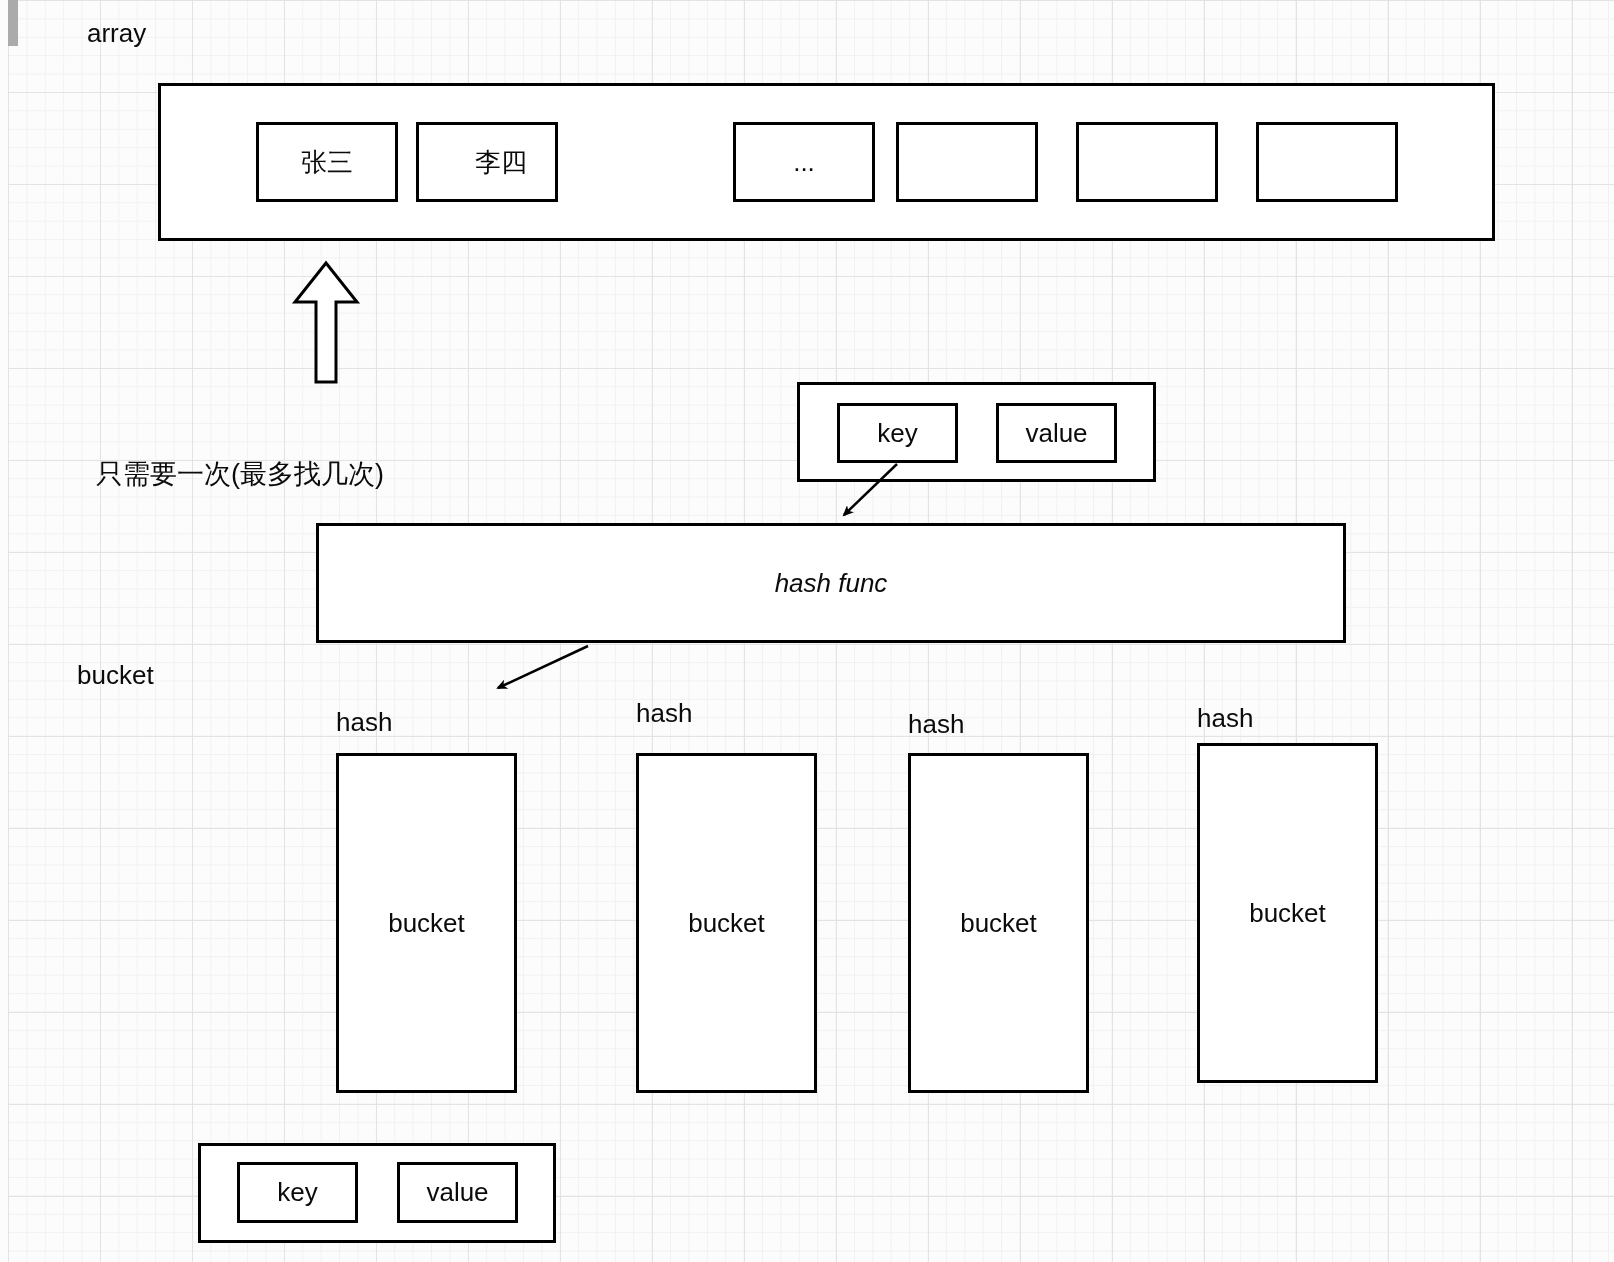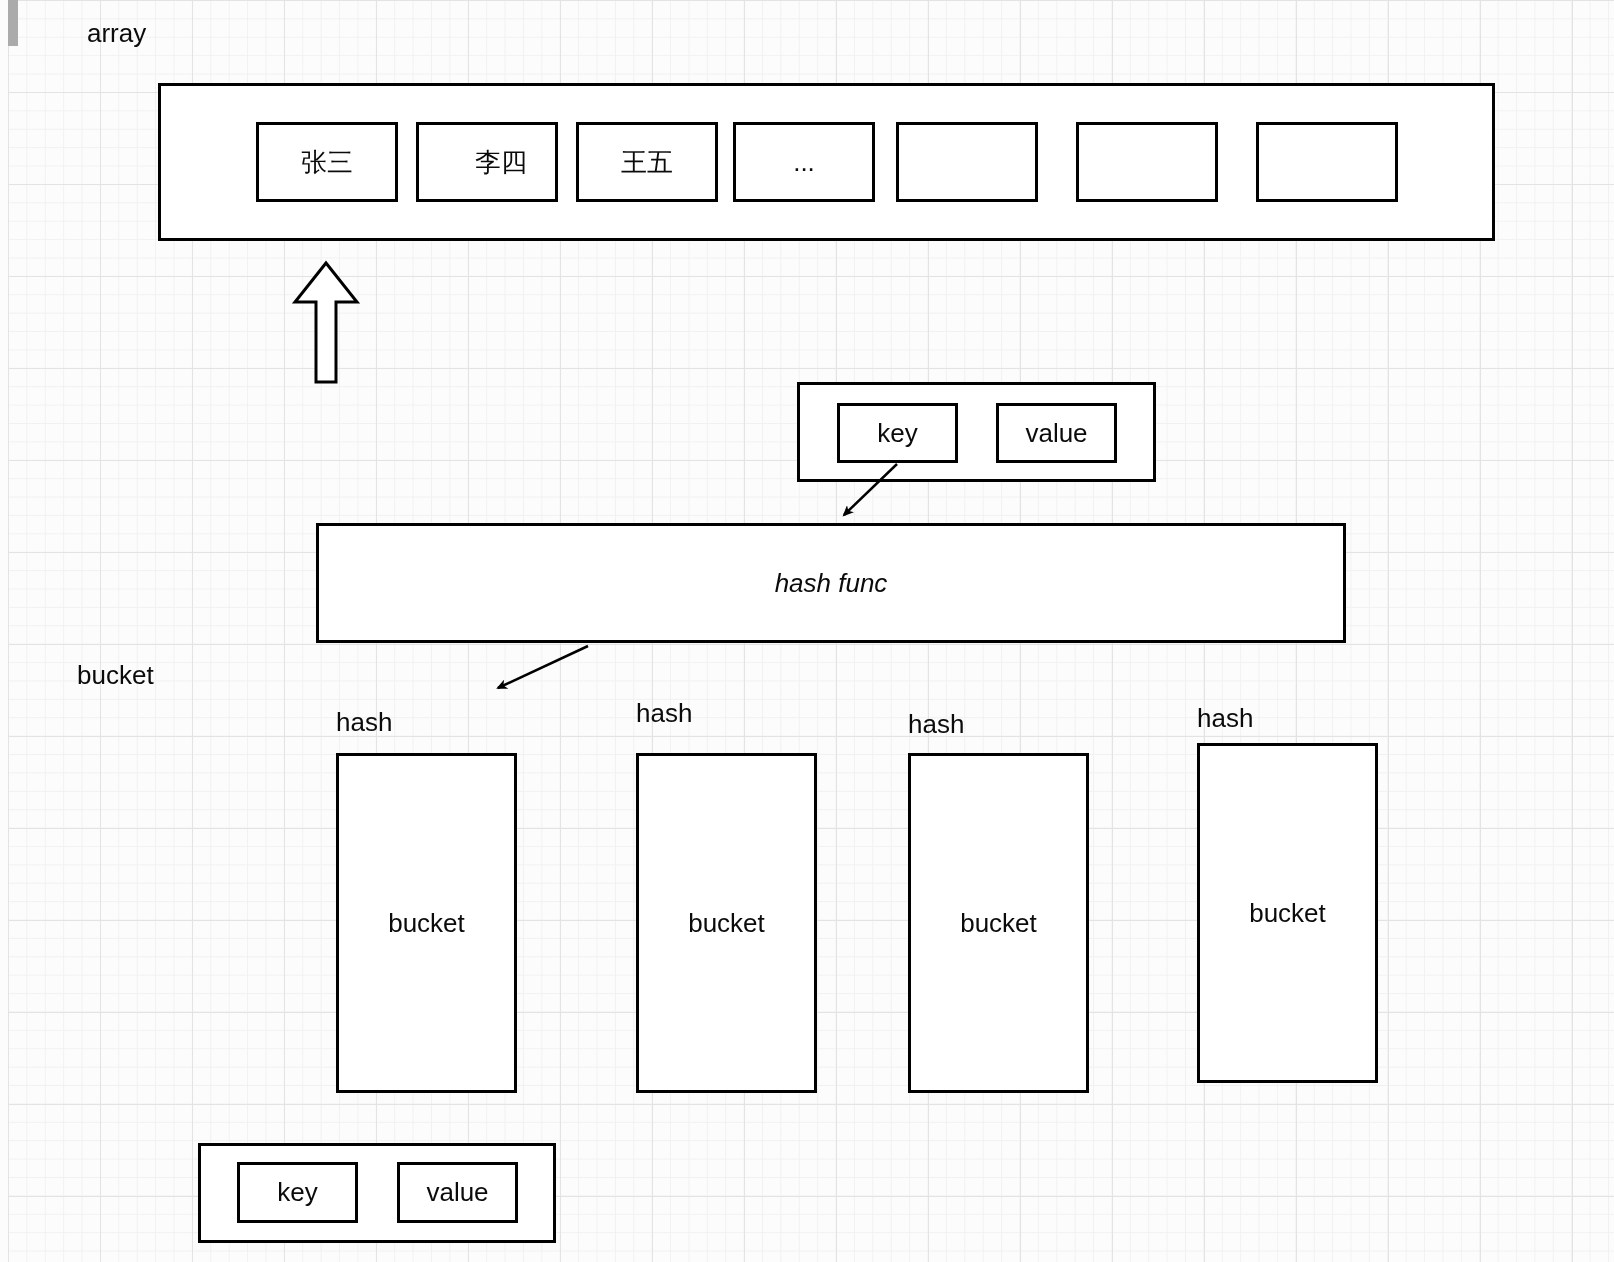--- a/index.html
+++ b/index.html
@@ -62,40 +62,38 @@
   <div class="lbl" style="left:79px; top:19px;">array</div>
 
   <div class="shape" style="left:150px; top:83px; width:1337px; height:158px;"></div>
 
   <div class="shape" style="left:248px; top:122px; width:142px; height:80px;">
     <span class="cell-text">张三</span>
   </div>
   <div class="shape" style="left:408px; top:122px; width:142px; height:80px;padding-left:28px;">
     <span class="cell-text">李四</span>
   </div>
-  <div class="shape" style="left:568px; top:122px; width:142px; height:80px;">
-    <span class="cell-text">王五</span>
-  </div>
   <div class="shape" style="left:725px; top:122px; width:142px; height:80px;">
     <span class="cell-text">...</span>
   </div>
   <div class="shape" style="left:888px; top:122px; width:142px; height:80px;">
     <span class="cell-text"></span>
   </div>
   <div class="shape" style="left:1068px; top:122px; width:142px; height:80px;">
     <span class="cell-text"></span>
   </div>
   <div class="shape" style="left:1248px; top:122px; width:142px; height:80px;">
     <span class="cell-text"></span>
   </div>
 
   <svg class="abs" style="left:283px; top:259px;" width="70" height="126" viewBox="0 0 70 126">
     <polygon points="35,4 66,43 45,43 45,123 25,123 25,43 4,43" fill="#ffffff" stroke="#000000" stroke-width="3" stroke-linejoin="miter"></polygon>
   </svg>
 
+  <div class="lbl" style="left:88px; top:459px; font-size:27px;">只需要一次(最多找几次)</div>
 
   <div class="shape" style="left:789px; top:382px; width:359px; height:100px;"></div>
   <div class="shape" style="left:829px; top:403px; width:121px; height:60px;">
     <span class="cell-text">key</span>
   </div>
   <div class="shape" style="left:988px; top:403px; width:121px; height:60px;">
     <span class="cell-text">value</span>
   </div>
 
   <div class="shape" style="left:308px; top:523px; width:1030px; height:120px;font-style:italic;">

